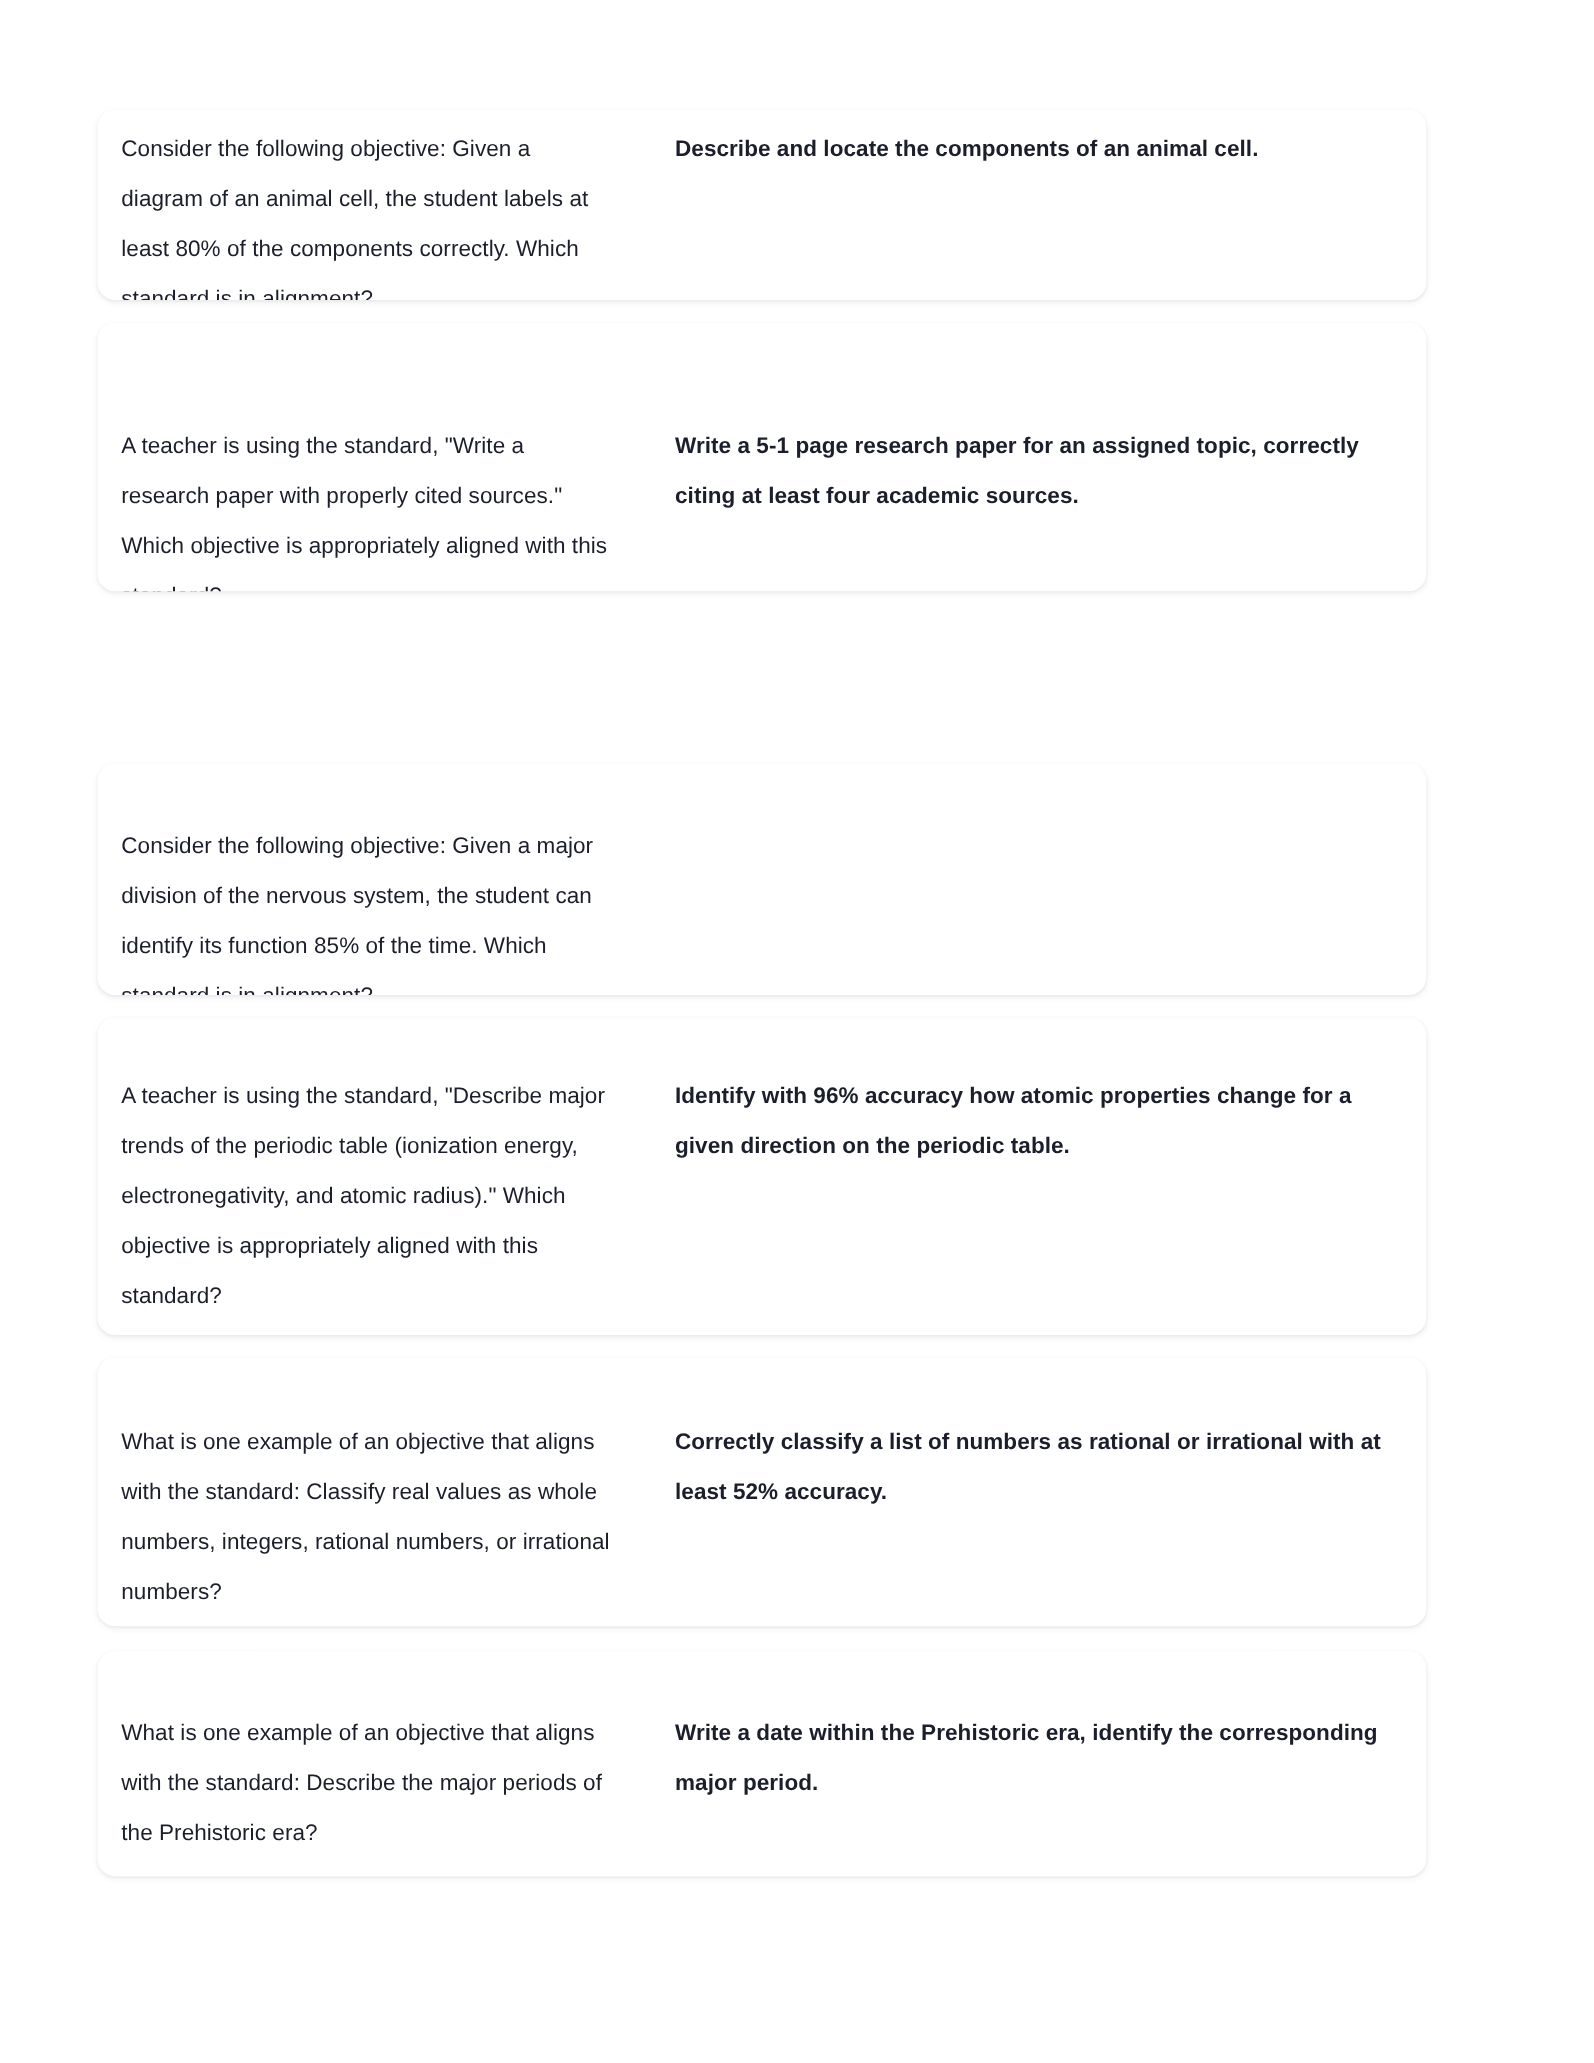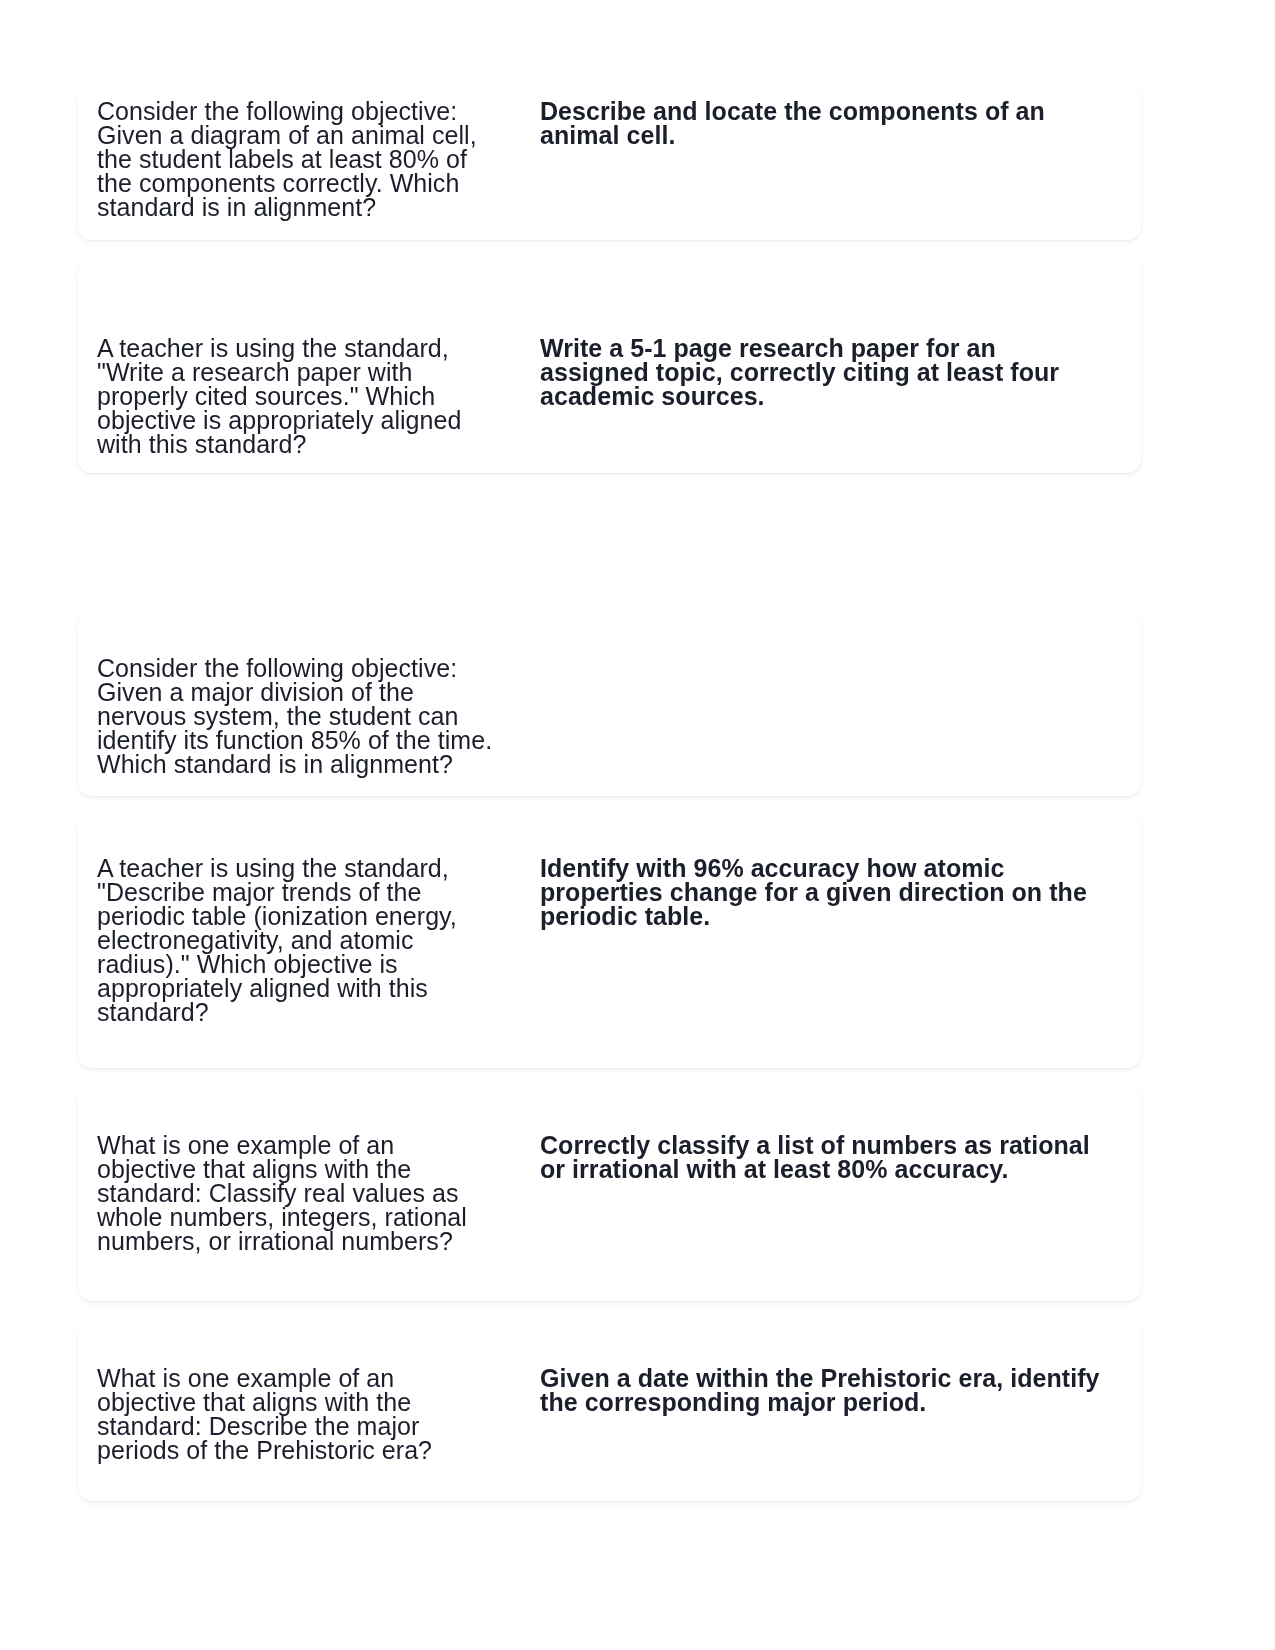--- a/index.html
+++ b/index.html
@@ -39,22 +39,22 @@
                 0 1px 2px rgba(16, 20, 35, 0.045);
     display: flex;
     flex-direction: row;
     align-items: flex-start;
     padding: 0;
     overflow: hidden;
   }
 
   .qa-card .cell {
     box-sizing: border-box;
-    font-size: 25px;
-    line-height: 24px;
+    font-size: 18px;
+    line-height: 40px;
     color: #1b1e2b;
     letter-spacing: 0.05px;
     word-wrap: break-word;
   }
 
   .qa-card .cell-question {
     width: 440px;
     padding-left: 19px;
     padding-right: 24px;
   }
@@ -105,22 +105,22 @@
       <div class="cell cell-question">Consider the following objective: Given a major division of the nervous system, the student can identify its function 85% of the time. Which standard is in alignment?</div>
     </div>
 
     <div class="qa-card card-4">
       <div class="cell cell-question">A teacher is using the standard, "Describe major trends of the periodic table (ionization energy, electronegativity, and atomic radius)." Which objective is appropriately aligned with this standard?</div>
       <div class="cell cell-answer">Identify with 96% accuracy how atomic properties change for a given direction on the periodic table.</div>
     </div>
 
     <div class="qa-card card-5">
       <div class="cell cell-question">What is one example of an objective that aligns with the standard: Classify real values as whole numbers, integers, rational numbers, or irrational numbers?</div>
-      <div class="cell cell-answer">Correctly classify a list of numbers as rational or irrational with at least 80% accuracy.</div>
+      <div class="cell cell-answer">Correctly classify a list of numbers as rational or irrational with at least 52% accuracy.</div>
     </div>
 
     <div class="qa-card card-6">
       <div class="cell cell-question">What is one example of an objective that aligns with the standard: Describe the major periods of the Prehistoric era?</div>
-      <div class="cell cell-answer">Given a date within the Prehistoric era, identify the corresponding major period.</div>
+      <div class="cell cell-answer">Write a date within the Prehistoric era, identify the corresponding major period.</div>
     </div>
 
   </div>
 </div>
 
 </body></html>

